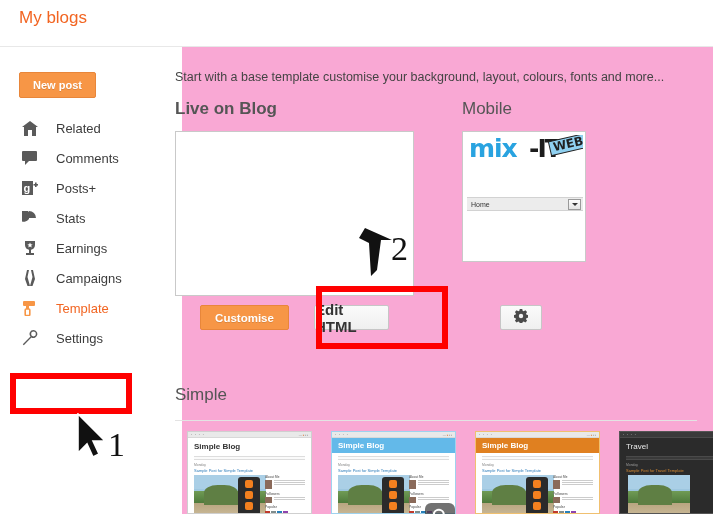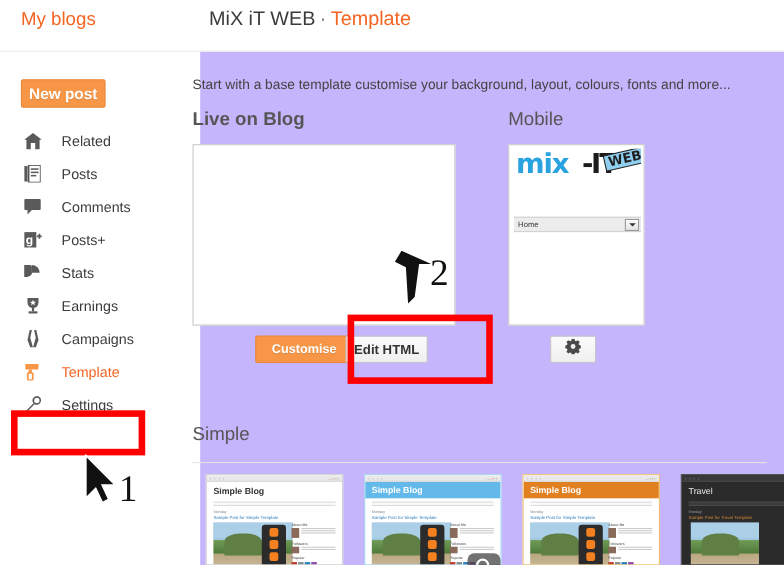--- a/index.html
+++ b/index.html
@@ -5,21 +5,21 @@
   * { box-sizing: border-box; }
   html, body {
     margin: 0; padding: 0;
     width: 713px; height: 514px;
     overflow: hidden;
     background: #ffffff;
     font-family: "Liberation Sans", sans-serif;
     color: #333333;
   }
 
-  #page { position: relative; width: 713px; height: 514px; background:#c4b5fd; overflow:hidden; }
+  #page { position: relative; width: 713px; height: 514px; background:#f9a8d4; overflow:hidden; }
 
   
   .topbar {
     position: absolute; left:0; top:0; width:713px; height:47px;
     background:#fff;
   }
   .topbar-rule {
     position:absolute; left:0; top:46px; width:713px; height:1px;
     background:#e8e8e8;
   }
@@ -42,21 +42,21 @@
     background:#fff;
   }
   .newpost {
     position:absolute; left:19px; top:25px;
     width:77px; height:26px;
     background:#f79646;
     background: linear-gradient(#f9a košt, #f79646);
     background: #f79646;
     border:1px solid #e8863a;
     border-radius:2px;
-    color:#ffffff; font-size:14px; font-weight:bold;
+    color:#ffffff; font-size:11px; font-weight:bold;
     display:flex; align-items:center; justify-content:center;
     cursor:pointer;
     text-shadow:0 1px 0 rgba(0,0,0,.12);
   }
   .navlist { position:absolute; left:0; top:66px; width:182px; }
   .navitem {
     position:relative;
     height:30px;
     display:flex; align-items:center;
     padding-left:22px;
@@ -92,35 +92,34 @@
     width:239px; height:165px;
     border:1px solid #c9c9c9; background:#fff;
   }
   .btn-customise {
     position:absolute; left:34px; top:258px;
     width:89px; height:25px;
     background:#f79646; border:1px solid #e8863a; border-radius:2px;
     color:#fff; font-size:11.5px; font-weight:bold;
     display:flex; align-items:center; justify-content:center; cursor:pointer;
     text-shadow:0 1px 0 rgba(0,0,0,.12);
-    margin-left:32px;
   }
   .btn-edithtml {
     position:absolute; left:148px; top:258px;
     width:75px; height:25px;
     background:linear-gradient(#fbfbfb,#efefef);
     border:1px solid #c6c6c6; border-radius:2px;
-    color:#333; font-size:12px; font-weight:bold;
+    color:#333; font-size:15px; font-weight:bold;
     display:flex; align-items:center; justify-content:center; cursor:pointer;
   }
 
   
   .preview-mobile {
     position:absolute; left:296px; top:84px;
-    width:124px; height:165px;
+    width:124px; height:131px;
     border:1px solid #c9c9c9; background:#fff; overflow:hidden;
   }
   .mp-inner { position:absolute; left:4px; top:3px; width:116px; height:159px; background:#fff; overflow:hidden; }
   .mp-logo {
     position:relative; width:116px; height:30px; background:#fff; overflow:hidden;
   }
   .mp-logo .mix {
     position:absolute; left:2px; top:-1px;
     font-size:25px; font-weight:bold; letter-spacing:-1px;
     color:#29a3e0; font-family:"DejaVu Sans", sans-serif;
@@ -256,51 +255,36 @@
   }
   .cursor-arrow, .down-arrow { position:absolute; }
 </style>
 </head>
 <body>
 
 <div id="page">
 
   <div class="topbar">
     <div class="myblogs">My blogs</div>
-    <div class="crumb">
-      <span class="blogname">MiX iT WEB</span><span class="sep">·</span><span class="section">Template</span>
-    </div>
     <div class="topbar-rule"></div>
   </div>
 
   <div class="sidebar">
     <div class="newpost">New post</div>
     <div class="navlist">
 
       <div class="navitem">
         <span class="ico">
           <svg width="16" height="15" viewBox="0 0 16 15">
               <path fill="currentColor" d="M8 0 0 6h2v9h4V9h4v6h4V6h2z"></path>
             </svg>
         </span>
         <span>Related</span>
       </div>
 
-      <div class="navitem">
-        <span class="ico">
-          <svg width="15" height="16" viewBox="0 0 15 16">
-            <rect x="0" y="1" width="3" height="14" fill="currentColor"></rect>
-            <rect x="4" y="0" width="11" height="16" fill="none" stroke="currentColor" stroke-width="1.6"></rect>
-            <rect x="6" y="3" width="7" height="1.4" fill="currentColor"></rect>
-            <rect x="6" y="6" width="7" height="1.4" fill="currentColor"></rect>
-            <rect x="6" y="9" width="5" height="1.4" fill="currentColor"></rect>
-          </svg>
-        </span>
-        <span>Posts</span>
-      </div>
 
 
       <div class="navitem">
         <span class="ico">
           <svg width="16" height="14" viewBox="0 0 16 14">
             <rect x="0" y="0" width="15" height="10" rx="1" fill="currentColor"></rect>
             <path d="M3 10 L3 14 L7 10 Z" fill="currentColor"></path>
           </svg>
         </span>
         <span>Comments</span>

